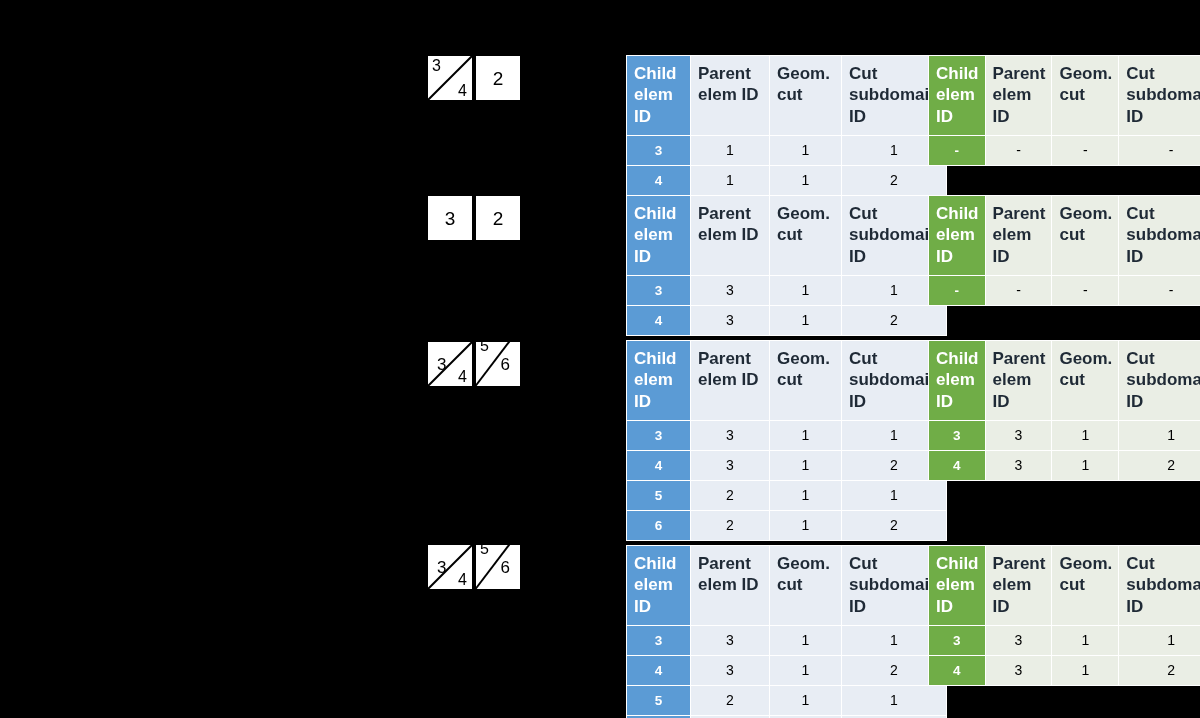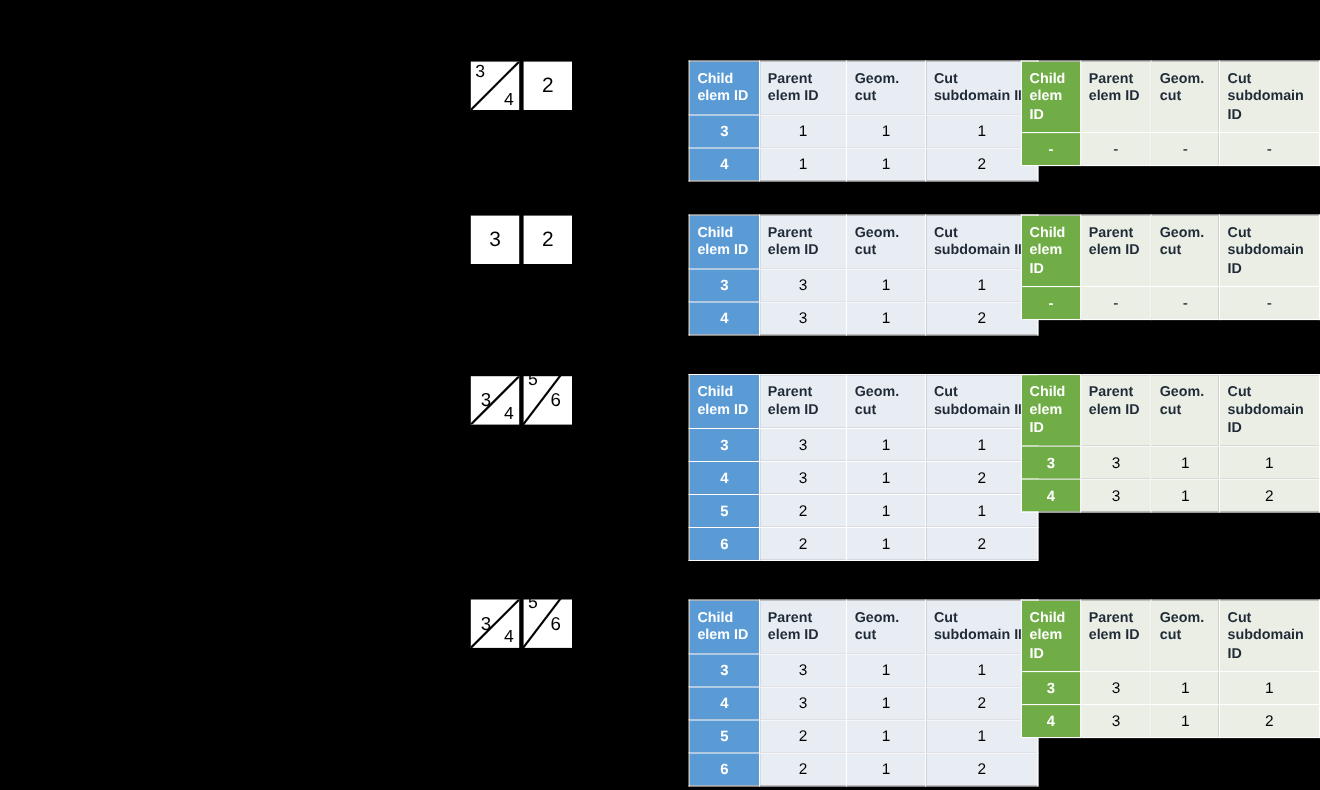--- a/index.html
+++ b/index.html
@@ -98,21 +98,21 @@
     table-layout: fixed;
     font-family: "Liberation Sans", sans-serif;
   }
   .tbl td, .tbl th {
     border: 1px solid #ffffff;
     padding: 0;
     vertical-align: top;
   }
   .tbl th {
     font-weight: bold;
-    font-size: 13px;
+    font-size: 17px;
     line-height: 1.25;
     text-align: left;
     padding: 7px 6px 8px 7px;
     color: #1f2a36;
   }
   .tbl td {
     font-size: 14px;
     text-align: center;
     height: 29px;
     vertical-align: middle;

